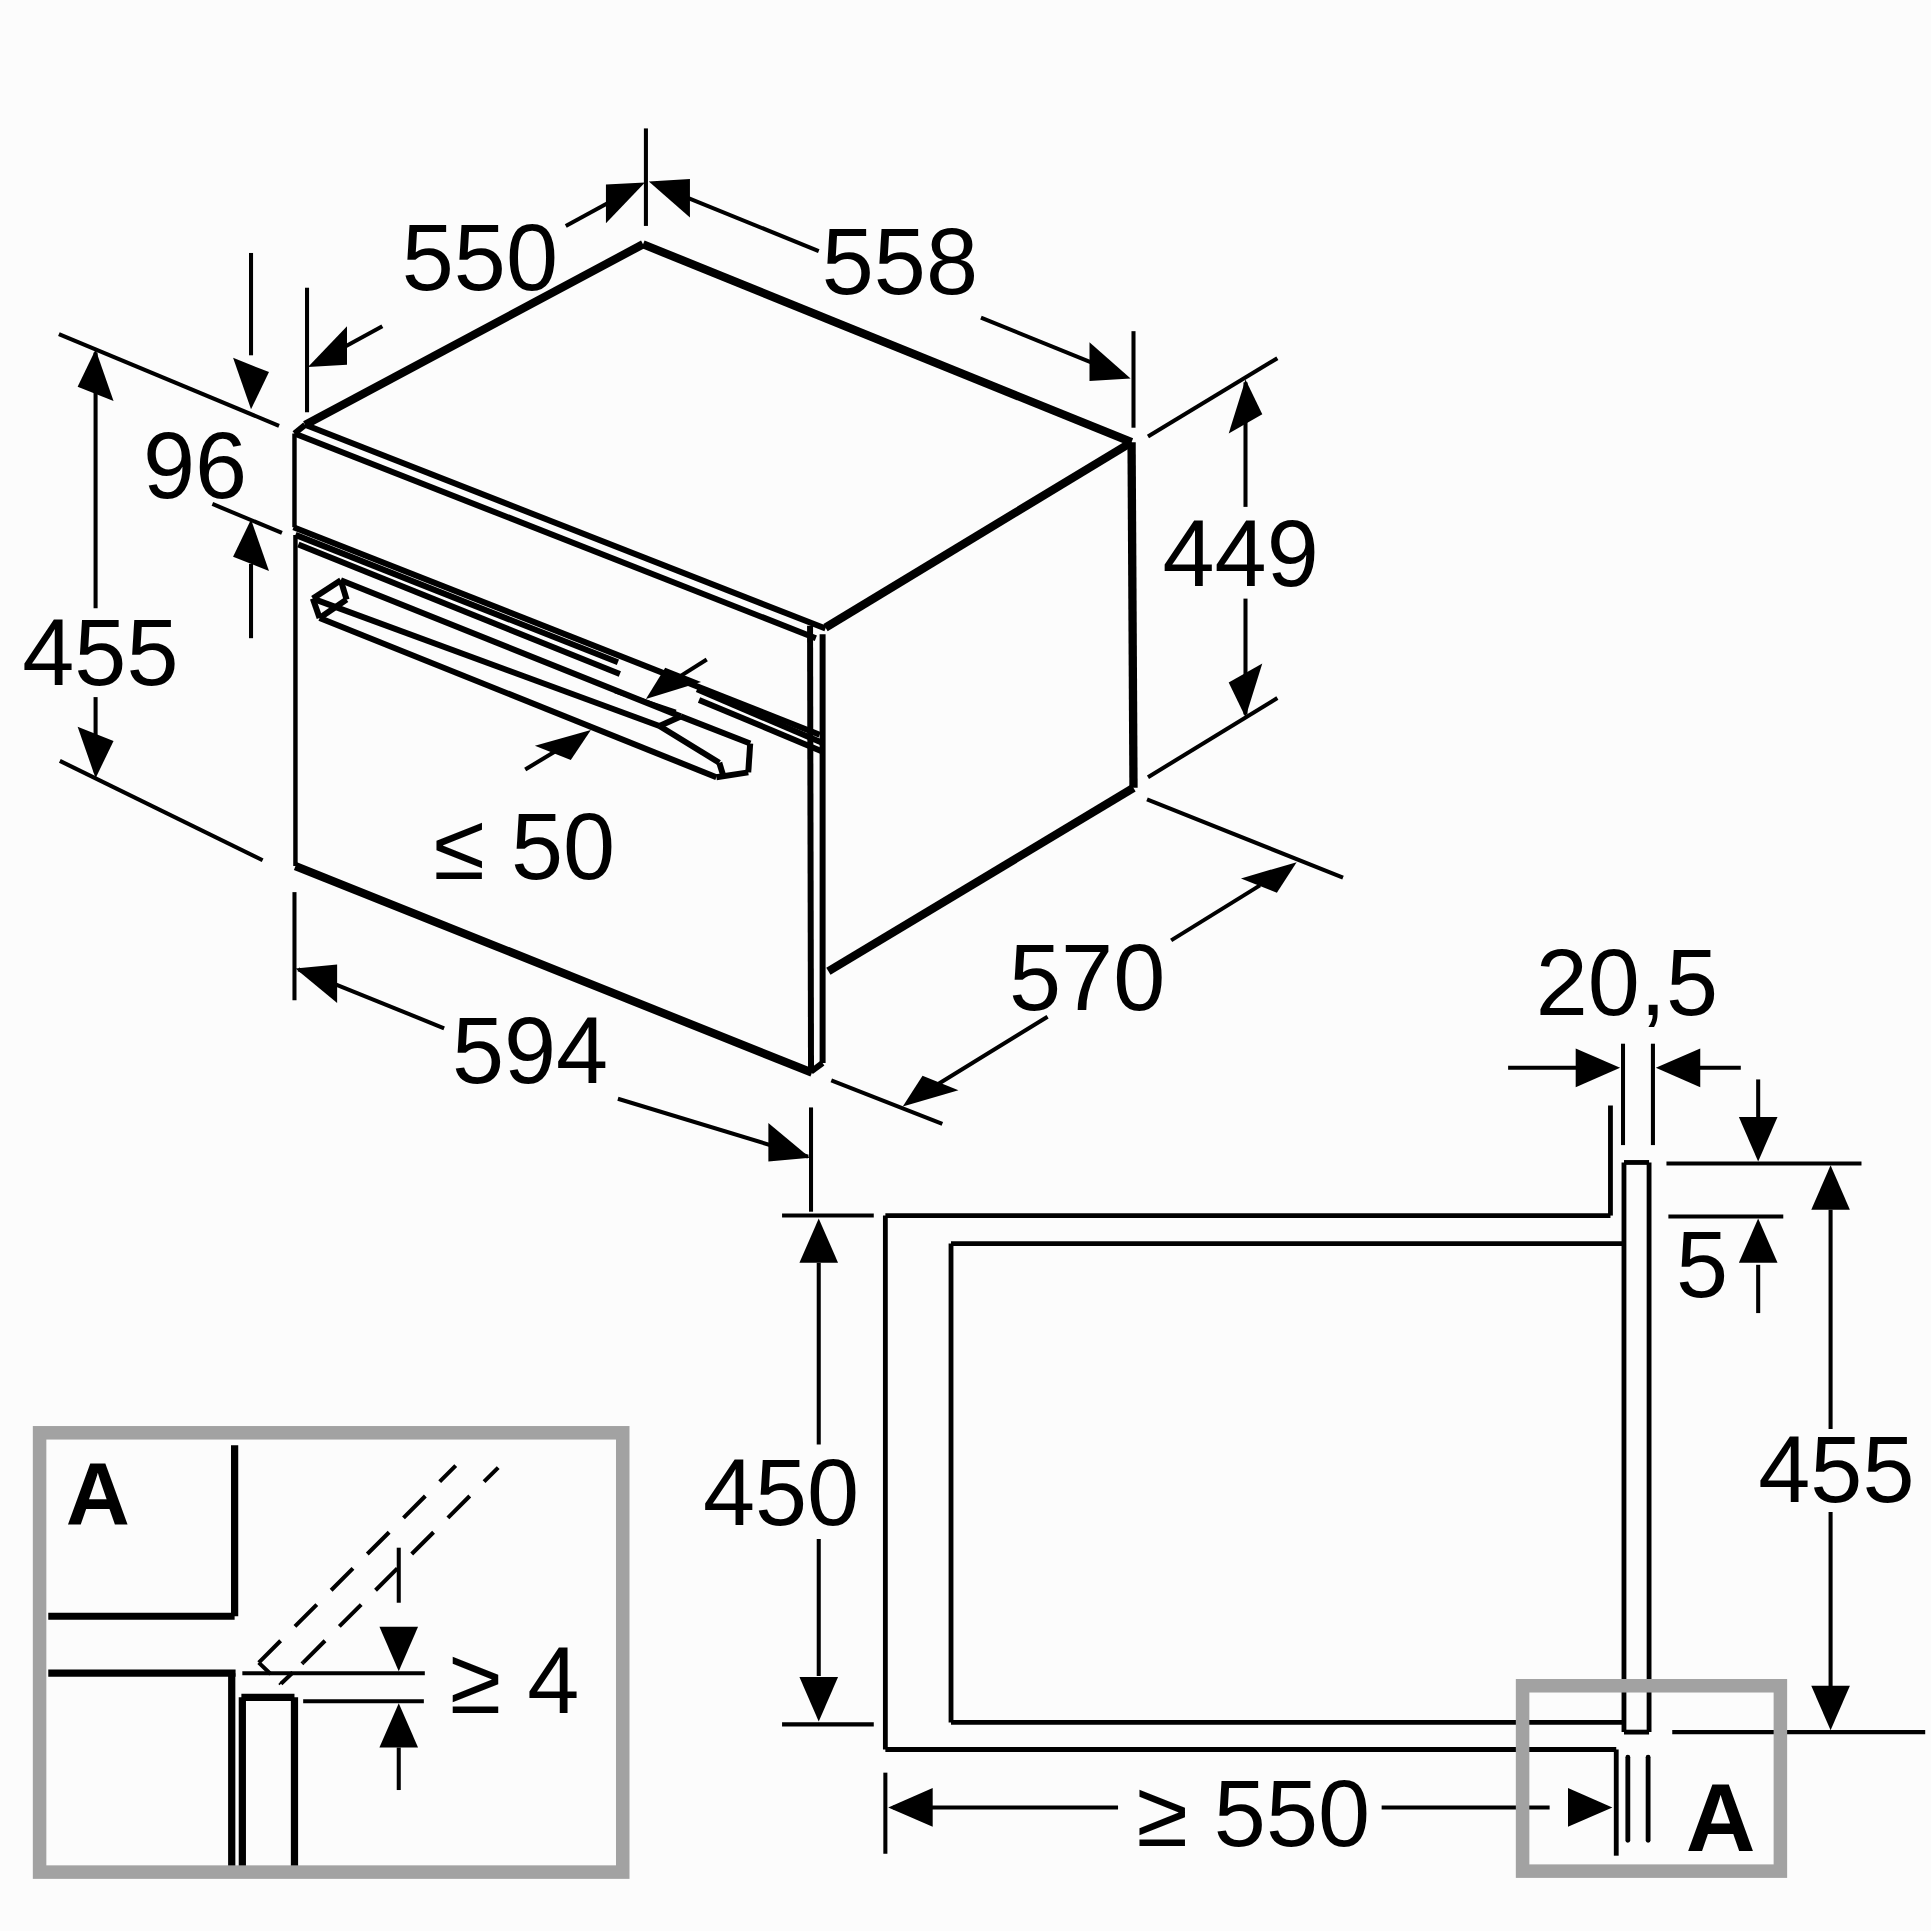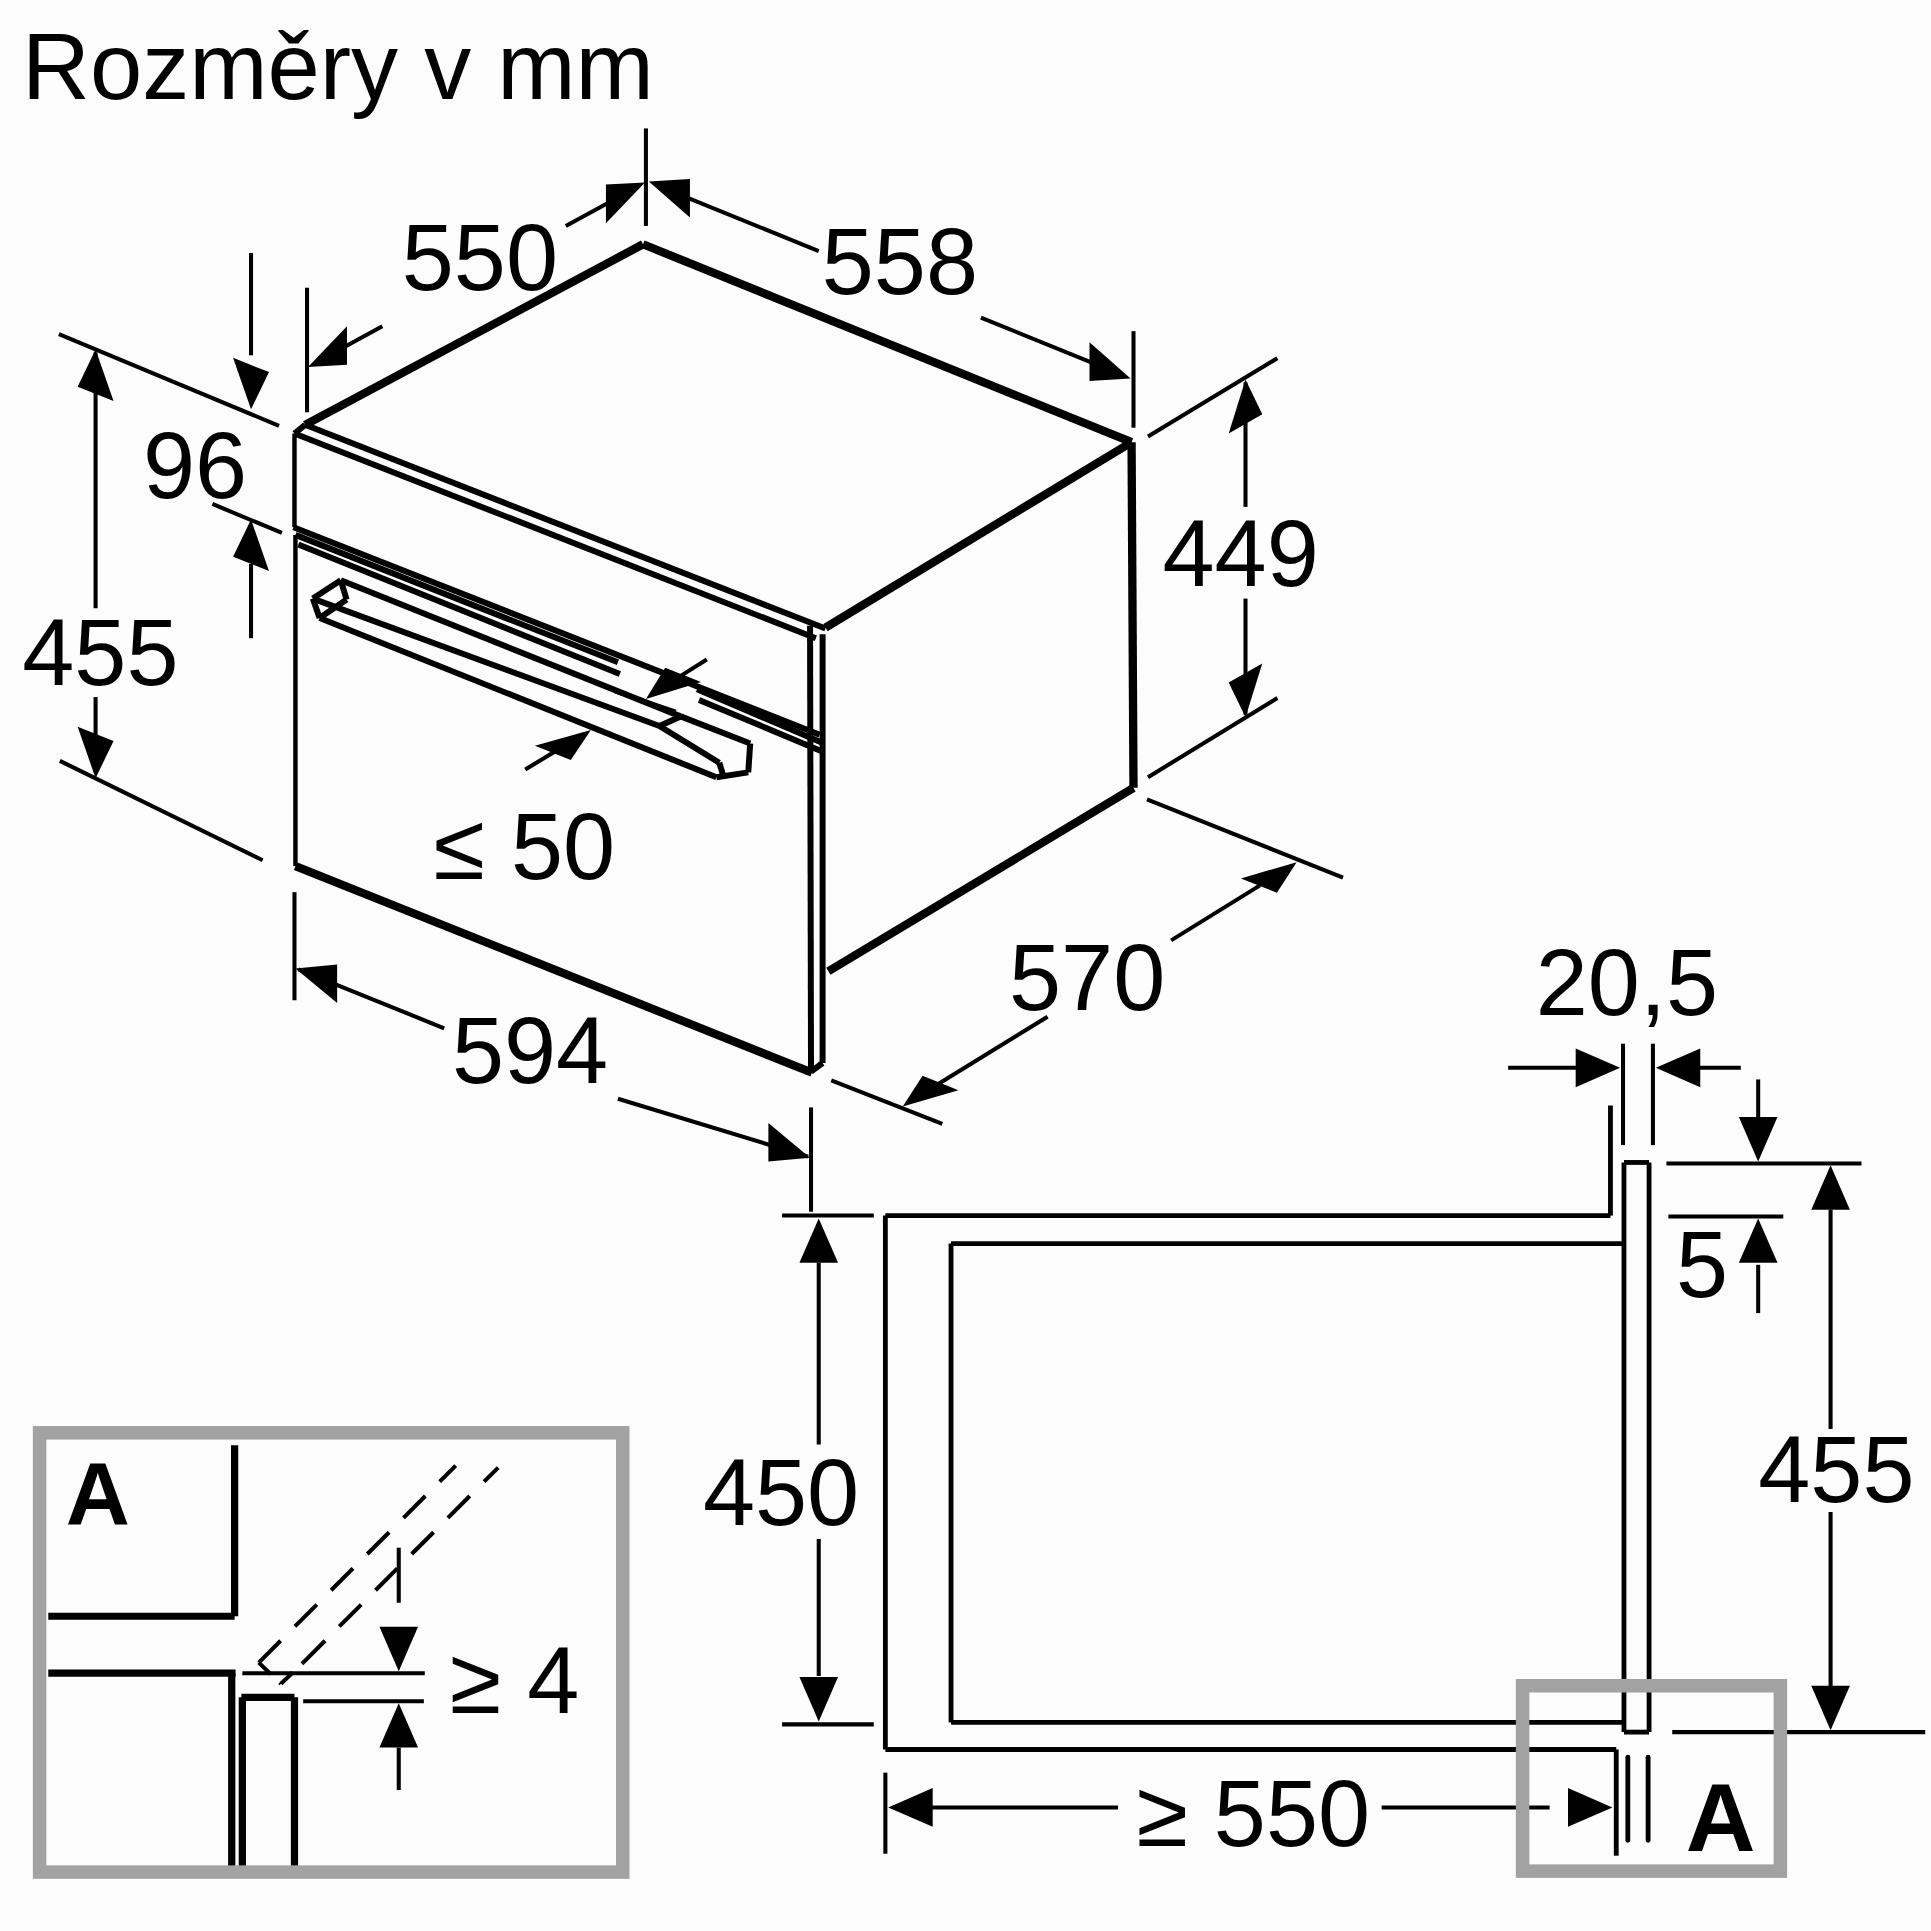--- a/index.html
+++ b/index.html
@@ -18,21 +18,20 @@
   .arr polygon { fill:#000; stroke:none; }
   .grayframe { fill:none; stroke:#a2a2a2; stroke-width:14; }
   text { fill:#000; font-family:"Liberation Sans",sans-serif; font-size:97px; }
   text.mid-anchor { text-anchor:middle; }
   text.albl { font-weight:bold; font-size:100px; text-anchor:start; }
   text.albl-l { font-weight:bold; font-size:92px; text-anchor:start; }
 </style>
 </head>
 <body>
 <div class="page">
-  <div class="title">Rozměry v mm</div>
   <svg width="1931" height="1931" viewBox="0 0 2000 2000">
   <g class="out">
         <line x1="666" y1="253" x2="316" y2="440"></line>
         <line x1="666" y1="253" x2="1172" y2="458"></line>
         <line x1="1172" y1="458" x2="855" y2="650"></line>
         <line x1="1172" y1="458" x2="1174" y2="816"></line>
         <line x1="1174" y1="816" x2="858" y2="1006"></line>
         <line x1="306" y1="897" x2="841" y2="1111"></line>
       </g>
       <g class="med">

